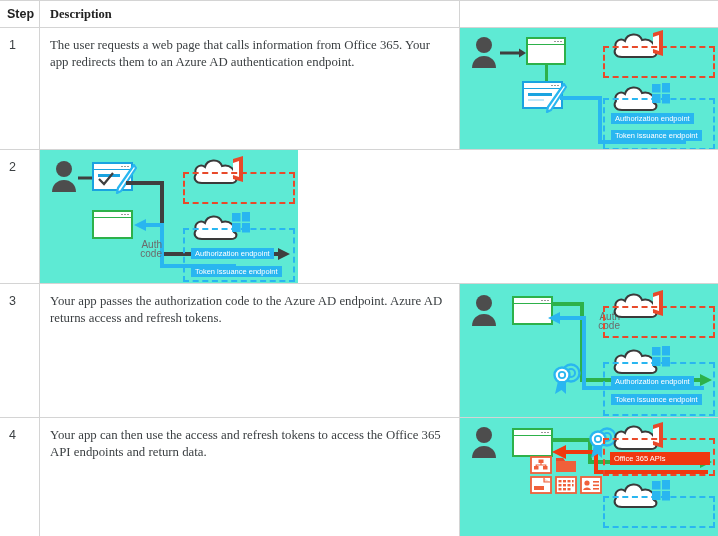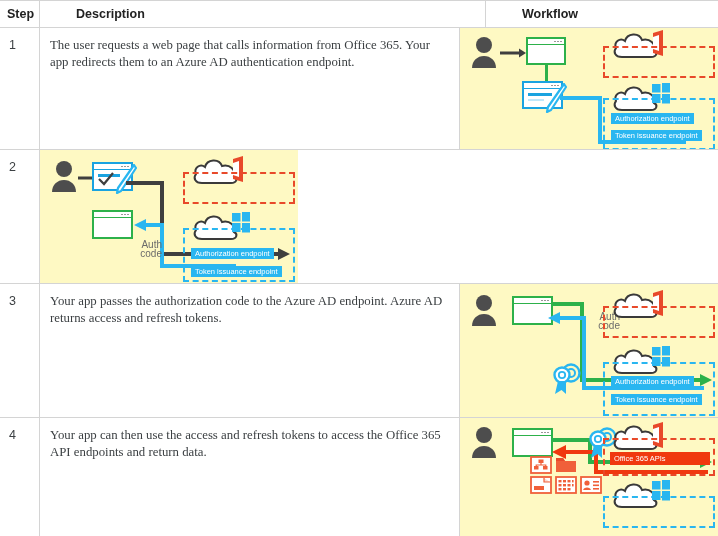--- a/index.html
+++ b/index.html
@@ -9,51 +9,51 @@
     background: #ffffff;
     font-family: "Liberation Sans", sans-serif;
     overflow: hidden;
   }
   .table {
     width: 718px;
     border-top: 1px solid #d4d4d4;
     border-bottom: 1px solid #d4d4d4;
   }
   .row { display: flex; width: 718px; }
-  .header-row { height: 27px; border-bottom: 1px solid #d4d4d4; gap: 26px; }
+  .header-row { height: 27px; border-bottom: 1px solid #d4d4d4; }
   .c-step  { width: 40px; flex: 0 0 40px; border-right: 1px solid #d4d4d4; }
   .c-desc  { width: 420px; flex: 0 0 420px; border-right: 1px solid #d4d4d4; }
   .c-flow  { width: 258px; flex: 0 0 258px; }
 
   .header-row .cell {
     display: flex; align-items: center;
     font-size: 12.5px; font-weight: bold; color: #222;
     padding-left: 7px;
   }
   .header-row .c-desc { padding-left: 0; }
-  .header-row .c-desc .cell-in { padding-left: 10px; }
+  .header-row .c-desc .cell-in { padding-left: 10px; font-family: Liberation Serif, serif; }
 
   .body-row { border-bottom: 1px solid #d4d4d4; }
   .body-row:last-child { border-bottom: none; }
   .r1 { height: 122px; }
   .r2 { height: 134px; }
   .r3 { height: 134px; }
   .r4 { height: 118px; }
 
   .step-num {
     font-size: 12.5px; color: #3c4043; padding: 10px 0 0 9px;
   }
   .desc-text {
     font-size: 12.8px; color: #3c4043; line-height: 16.5px;
     padding: 9px 12px 0 10px;
     font-family: Liberation Serif, serif;
   }
   .flowcell {
     position: relative;
-    background: #fef9c3;
+    background: #5eead4;
     width: 258px; height: 100%;
     overflow: hidden;
   }
   .abs { position: absolute; }
   .browser {
     border: 2.5px solid #2db14a; background: #ffffff;
   }
   .browser.blue { border-color: #1aa3e0; }
   .browser .bar {
     height: 6px; background: #ffffff; border-bottom: 1.5px solid currentColor;
@@ -84,23 +84,20 @@
 <body>
 
 <div class="table">
 
   <div class="row header-row">
     <div class="cell c-step">
       <span>Step</span>
     </div>
     <div class="cell c-desc">
       <span class="cell-in">Description</span>
-    </div>
-    <div class="cell c-flow">
-      <span style="padding-left:3px">Workflow</span>
     </div>
   </div>
 
   <div class="row body-row r1">
     <div class="c-step">
       <div class="step-num">1</div>
     </div>
     <div class="c-desc">
       <div class="desc-text">The user requests a web page that calls information from Office 365. Your app redirects them to an Azure AD authentication endpoint.</div>
     </div>

